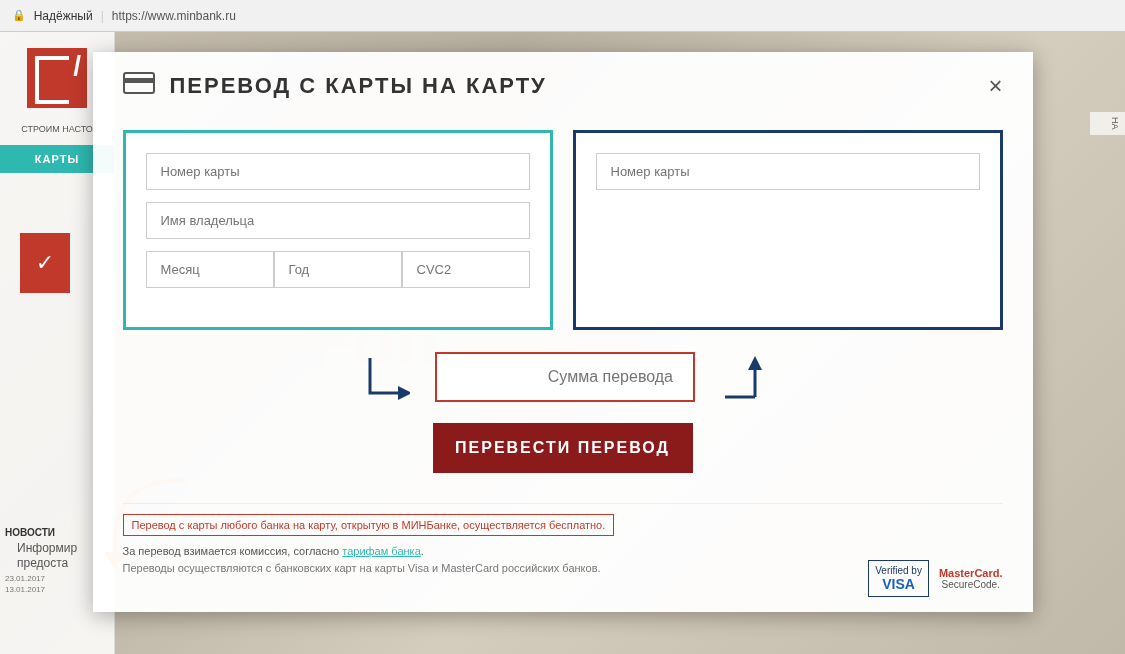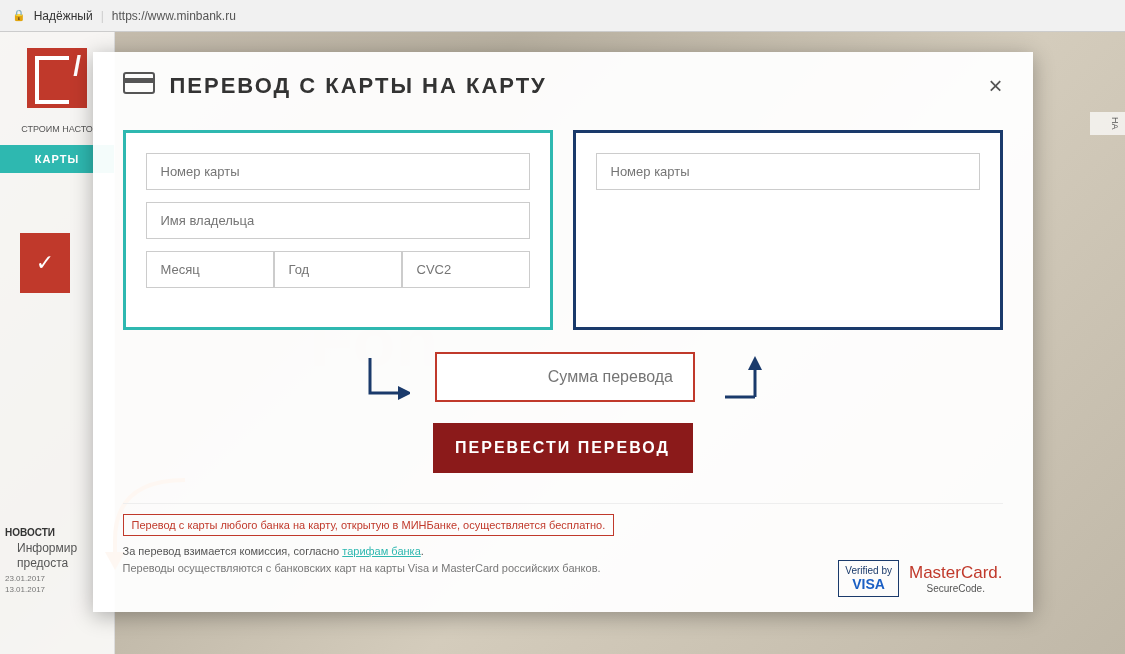--- a/index.html
+++ b/index.html
@@ -457,21 +457,21 @@
           <a href="#" class="commission-link">тарифам банка</a>.
         </div>
         <div class="transfer-info">Переводы осуществляются с банковских карт на карты Visa и MasterCard российских банков.</div>
 
         <div class="payment-logos">
           <div class="visa-verified">
             <div>Verified by</div>
             <div style="font-weight:bold;font-size:14px;color:#1a5fc4;">VISA</div>
           </div>
           <div class="mastercard-secure">
-            <div style="font-weight:normal;font-size:17px;">MasterCard.</div>
+            <div style="font-weight:bold;font-size:11px;">MasterCard.</div>
             <div style="font-size:10px;color:#555;">SecureCode.</div>
           </div>
         </div>
       </div>
 
     </div>
   </div>
 
 </div>
 

